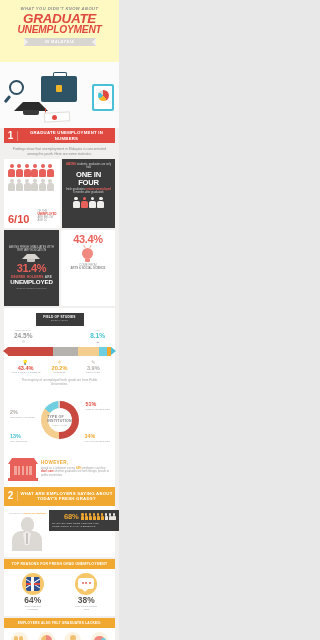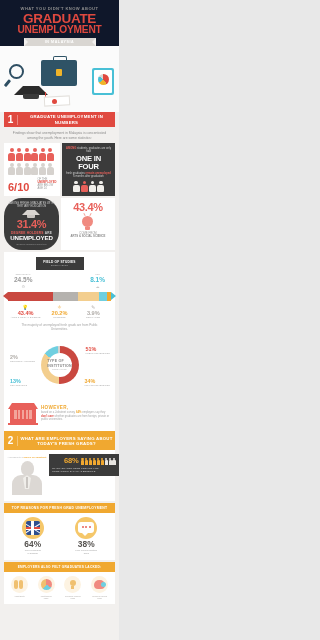--- a/index.html
+++ b/index.html
@@ -5,21 +5,21 @@
   * { margin:0; padding:0; box-sizing:border-box; }
   html,body { width:119px; height:640px; }
   body {
     font-family:"Liberation Sans", sans-serif;
     background:#e8e8e8;
     overflow:hidden;
   }
   .page { width:119px; height:640px; position:relative; background:#f2f0ee; }
 
   
-  .header { background:#0f172a; padding:6px 4px 0; text-align:center; }
+  .header { background:#fef9c3; padding:6px 4px 16px; text-align:center;font-style:italic; }
   .kicker {
     font-size:4.1px; letter-spacing:.45px; color:#8d8d8d;
     font-weight:bold; text-transform:uppercase;
   }
   .title1 {
     font-size:13.5px; line-height:13px; color:#e0493f; font-weight:bold;
     letter-spacing:-.3px; text-transform:uppercase; margin-top:1px;
   }
   .title2 {
     font-size:10.2px; line-height:10px; color:#e0493f; font-weight:bold;
@@ -122,21 +122,21 @@
 
   .people-card { width:56px; padding:5px 4px 4px; }
   .people { display:flex; gap:.8px; margin-bottom:1.5px; }
   .person { width:7px; height:13px; position:relative; }
   .person .h { width:4px; height:4px; border-radius:50%; margin:0 auto; }
   .person .b {
     width:7px; height:8px; margin-top:.5px; border-radius:2.5px 2.5px 1px 1px;
   }
   .p-red .h, .p-red .b { background:#e8605a; }
   .p-grey .h, .p-grey .b { background:#d6d2ce; }
-  .ratio { display:flex; align-items:flex-end; gap:8px; margin-top:2px; }
+  .ratio { display:flex; align-items:flex-end; gap:8px; margin-top:18px; }
   .ratio-num { font-size:11px; font-weight:bold; color:#e0493f; line-height:10px; }
   .ratio-txt { font-size:2.7px; line-height:3.2px; color:#9a9a9a; padding-bottom:1px; }
   .ratio-txt b { color:#e0493f; }
 
   .onefour-card {
     width:55px; background:#3b3b3b; padding:4px 3px 3px; text-align:center;
   }
   .of-kicker { font-size:2.7px; line-height:3.3px; color:#cfcfcf; }
   .of-kicker b { color:#e8605a; }
   .of-big {
@@ -148,21 +148,21 @@
   .of-people { display:flex; justify-content:center; gap:1.2px; margin-top:2.5px; }
   .of-person { width:7px; height:12px; }
   .of-person .h { width:3.6px; height:3.6px; border-radius:50%; margin:0 auto; }
   .of-person .b { width:7px; height:7.5px; margin-top:.5px; border-radius:2px 2px 1px 1px; }
   .of-white .h, .of-white .b { background:#f0eeea; }
   .of-red .h, .of-red .b { background:#e8605a; }
 
   
   .row2 { display:flex; margin:2px 4px 0; gap:2px; }
   .dark-card {
-    width:56px; background:#3b3b3b; padding:4px 3px; text-align:center; position:relative;border-radius:18px;
+    width:56px; background:#3b3b3b; padding:16px 3px; text-align:center; position:relative;
   }
   .dc-kicker { font-size:2.7px; line-height:3.2px; color:#cfcfcf; }
   .dc-cap { width:18px; margin:2px auto 1px; position:relative; }
   .dc-cap-top {
     width:18px; height:0; border-left:5px solid transparent;
     border-right:5px solid transparent; border-bottom:5px solid #d8d4d0;
   }
   .dc-cap-base {
     width:8px; height:3px; background:#c8c4c0; margin:0 auto; border-radius:0 0 1px 1px;
   }

